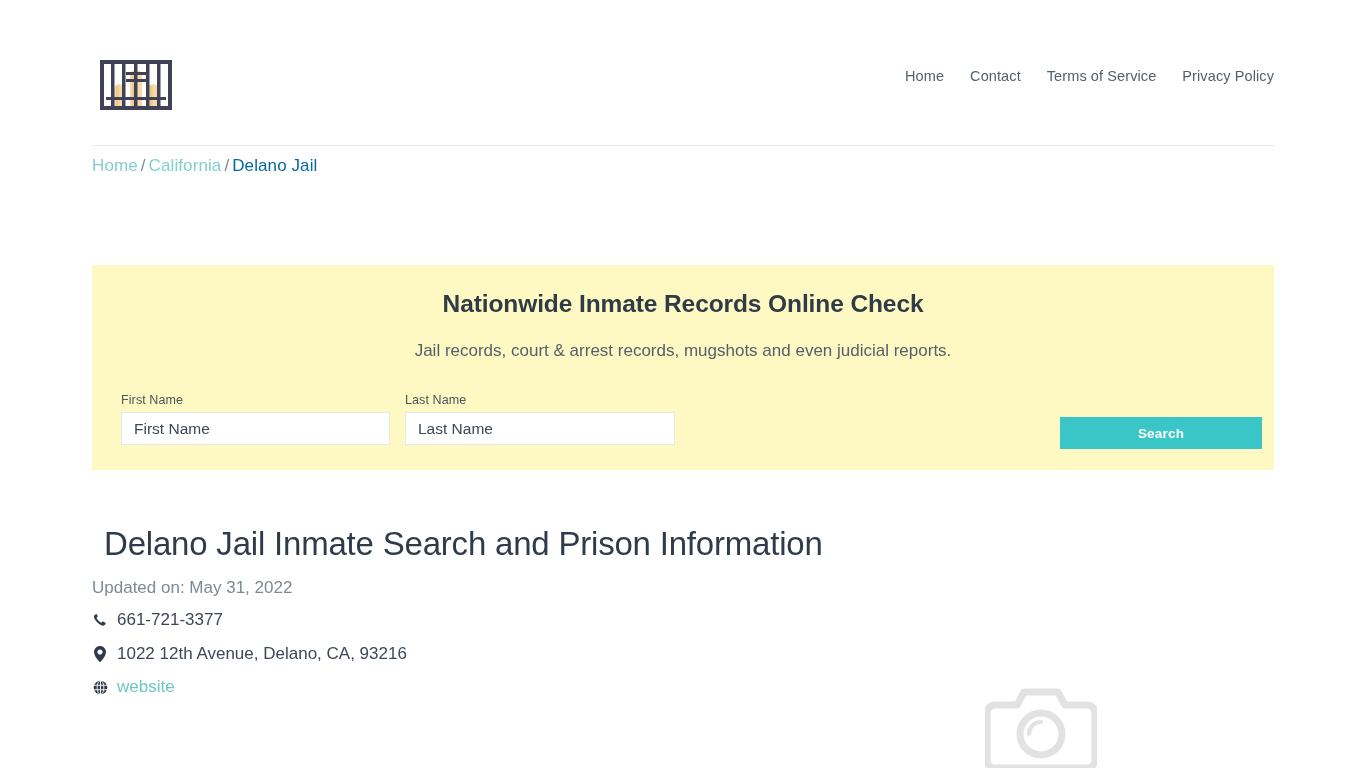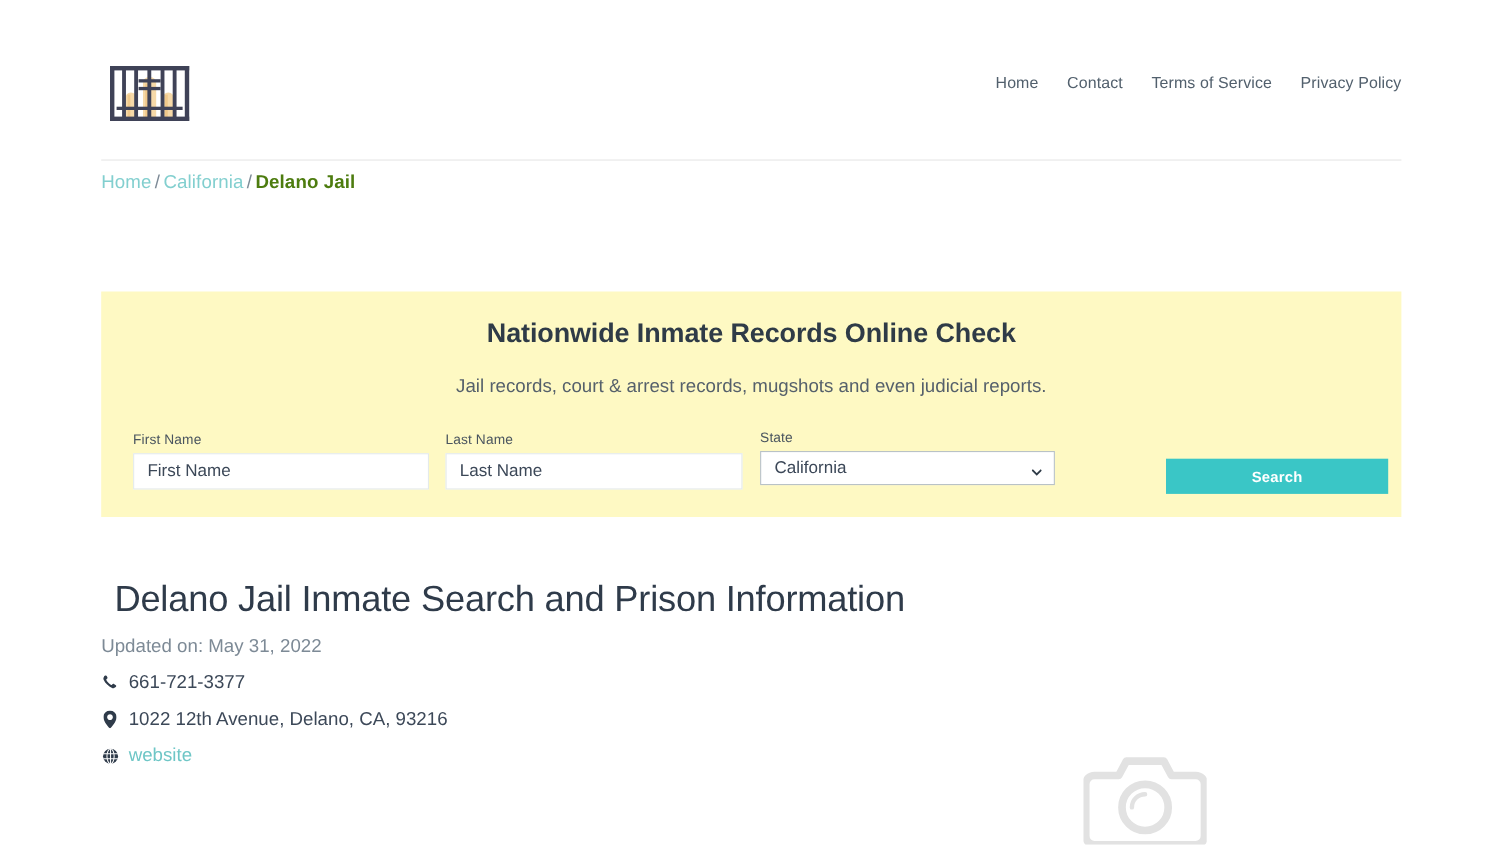--- a/index.html
+++ b/index.html
@@ -35,21 +35,21 @@
   }
 
   
   .breadcrumb {
     position: absolute; left: 92px; top: 156px;
     font-size: 17px; color: #3c4858;
     letter-spacing: .1px;
   }
   .breadcrumb a { color: #82cfcf; text-decoration: none; }
   .breadcrumb .sep { color: #7d8a96; margin: 0 3px; }
-  .breadcrumb .current { color: #4d7c0f; font-weight: bold; }
+  .breadcrumb .current { color: #0369a1; }
 
   
   .panel {
     position: absolute; left: 92px; top: 265px;
     width: 1182px; height: 205px;
     background: #fef9c3;
   }
   .panel-title {
     position: absolute; left: 0; right: 0; top: 25px;
     text-align: center;
@@ -198,33 +198,20 @@
     <div class="field field-first">
       <label class="field-label">First Name</label>
       <input type="text" placeholder="First Name" style="">
     </div>
 
     <div class="field field-last">
       <label class="field-label">Last Name</label>
       <input type="text" placeholder="Last Name" style="">
     </div>
 
-    <div class="field field-state">
-      <label class="field-label">State</label>
-      <div class="select-wrap">
-        <select>
-          <option>California</option>
-        </select>
-        <span class="select-chevron">
-          <svg width="9" height="9" viewBox="0 0 10 10" xmlns="http://www.w3.org/2000/svg">
-            <path d="M1 3 L5 7 L9 3" stroke="#2f3b47" stroke-width="1.8" fill="none" stroke-linecap="square"></path>
-          </svg>
-        </span>
-      </div>
-    </div>
 
     <button class="search-btn">Search</button>
   </div>
 
   <h1 class="main-title">Delano Jail Inmate Search and Prison Information</h1>
 
   <div class="updated">Updated on: May 31, 2022</div>
 
   <div class="info-line line-phone">
     <span class="ico">

